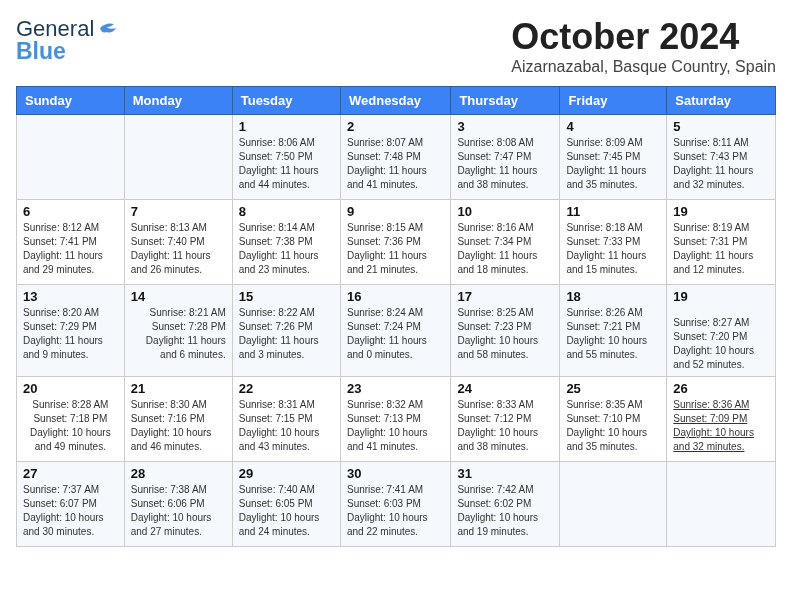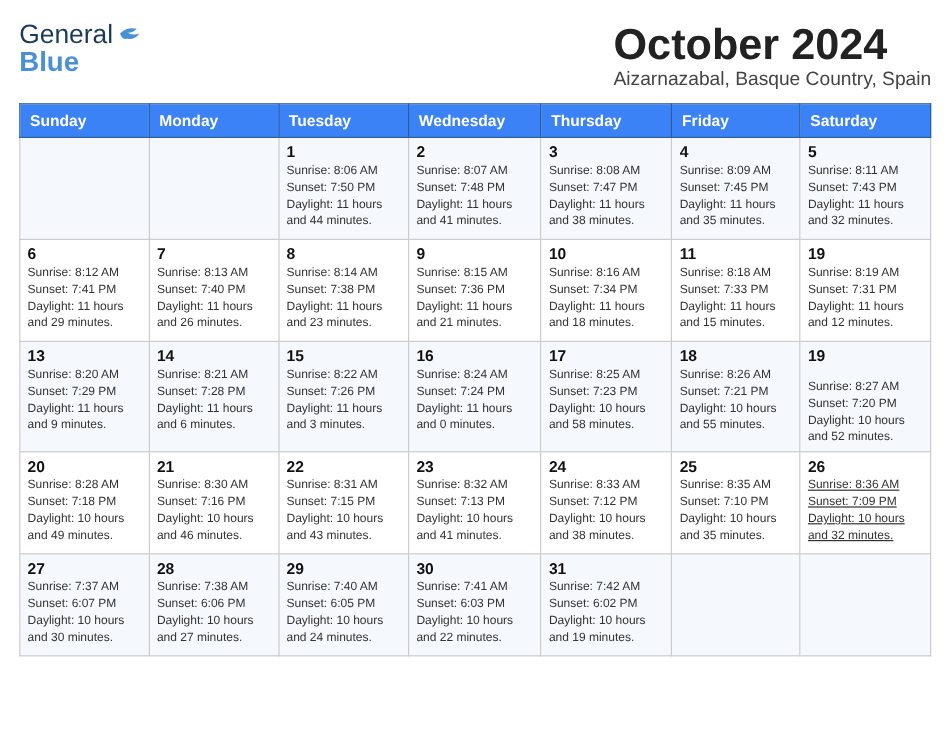--- a/index.html
+++ b/index.html
@@ -190,21 +190,21 @@
       </tr>
       <tr>
         <td>
           <span class="day-number">13</span>
           <div class="cell-info" style="white-space: pre-line;">Sunrise: 8:20 AM
 Sunset: 7:29 PM
 Daylight: 11 hours and 9 minutes.</div>
         </td>
         <td>
           <span class="day-number">14</span>
-          <div class="cell-info" style="white-space: pre-line;">Sunrise: 8:21 AM
+          <div class="cell-info" style="white-space: pre-line; text-align: right;">Sunrise: 8:21 AM
 Sunset: 7:28 PM
 Daylight: 11 hours and 6 minutes.</div>
         </td>
         <td>
           <span class="day-number">15</span>
           <div class="cell-info" style="white-space: pre-line;">Sunrise: 8:22 AM
 Sunset: 7:26 PM
 Daylight: 11 hours and 3 minutes.</div>
         </td>
         <td>
@@ -228,21 +228,21 @@
         <td>
           <span class="day-number">19</span>
           <div class="cell-info" style="white-space: pre-line; margin-top: 12px;">Sunrise: 8:27 AM
 Sunset: 7:20 PM
 Daylight: 10 hours and 52 minutes.</div>
         </td>
       </tr>
       <tr>
         <td>
           <span class="day-number">20</span>
-          <div class="cell-info" style="white-space: pre-line;">Sunrise: 8:28 AM
+          <div class="cell-info" style="white-space: pre-line; text-align: center;">Sunrise: 8:28 AM
 Sunset: 7:18 PM
 Daylight: 10 hours and 49 minutes.</div>
         </td>
         <td>
           <span class="day-number">21</span>
           <div class="cell-info" style="white-space: pre-line;">Sunrise: 8:30 AM
 Sunset: 7:16 PM
 Daylight: 10 hours and 46 minutes.</div>
         </td>
         <td>

